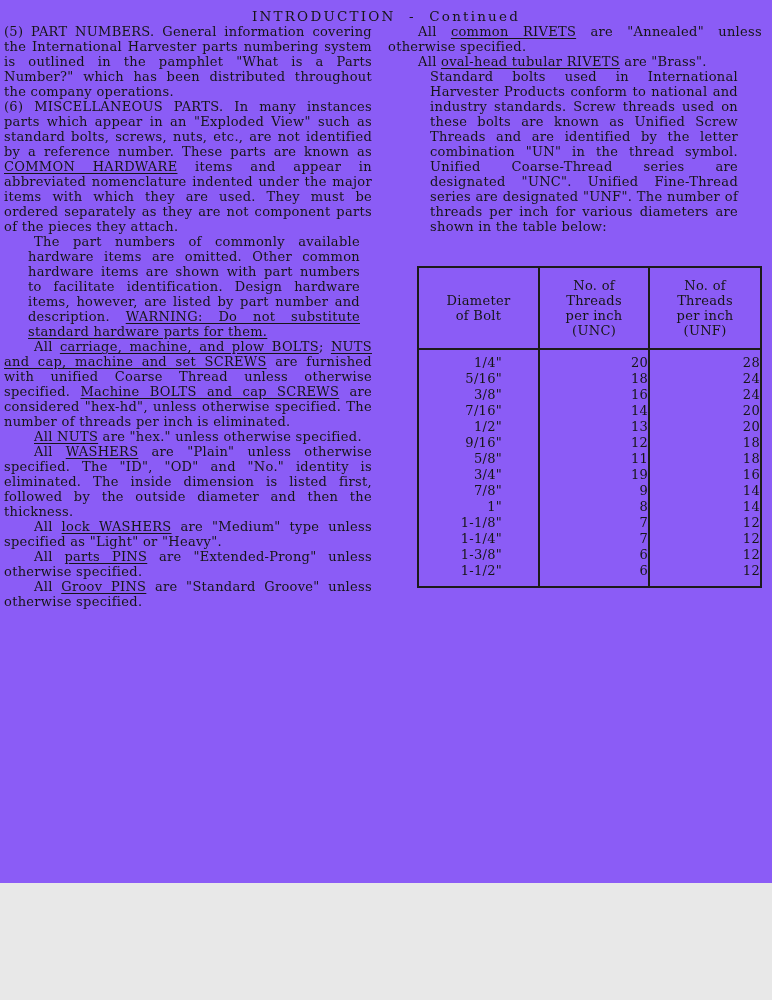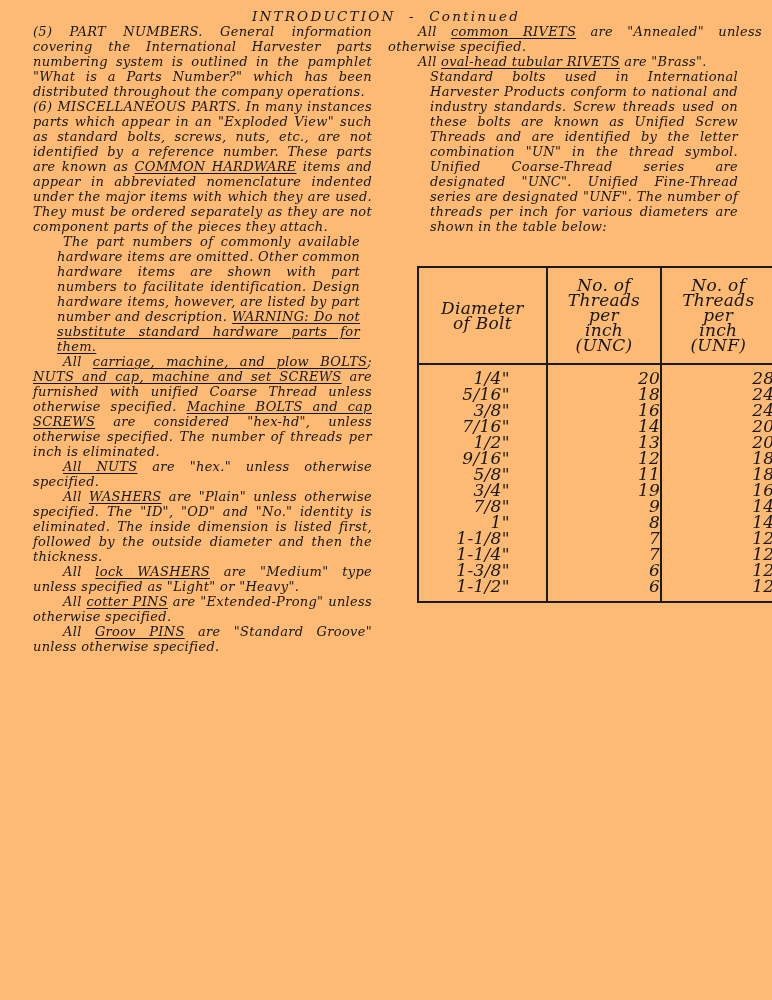--- a/index.html
+++ b/index.html
@@ -1,56 +1,55 @@
 <!DOCTYPE html>
 <html><head>
 <meta charset="utf-8">
 <style>
   html,body { margin:0; padding:0; background:#e8e8e8; }
   .page {
     position:relative;
-    width:772px; height:1000px;
-    background:#fdba74;
+    width:772px; height:883px;
+    background:#8b5cf6;
     color:#161616;
     font-family:"DejaVu Serif","Liberation Serif",serif;
     font-size:13px;
     line-height:15px;
     letter-spacing:.3px;
     overflow:hidden;
     box-sizing:border-box;
-    font-style:italic;
   }
   .title {
     text-align:center;
     padding-top:9px;
     font-size:13.5px;
     letter-spacing:2.2px;
     word-spacing:7px;
     white-space:nowrap;
   }
   .columns { display:flex; }
   .col { box-sizing:border-box; }
-  .col-left  { width:386px; padding:0 14px 0 12px;margin-left:21px; }
+  .col-left  { width:386px; padding:0 14px 0 4px; }
   .col-right { width:386px; padding:0 10px 0 2px; }
   p.para { margin:0; text-align:justify; text-indent:30px; }
   p.np { text-indent:0; }
   p.block-indent   { margin-left:24px; margin-right:12px; text-indent:6px; }
   p.block-indent-r { margin-left:42px; margin-right:24px; text-indent:0; text-align:justify; }
   .mt26 { margin-top:26px; } .mt14 { margin-top:14px; } .mt30 { margin-top:30px; }
   .mt44 { margin-top:44px; } .mt32 { margin-top:32px; } .mt36 { margin-top:36px; }
   .u { text-decoration:underline; text-decoration-thickness:1px; text-underline-offset:2px; }
 
   table.threads {
     border-collapse:collapse;
     margin:32px 0 0 29px;
     border:2px solid #1b1b1b;
   }
   table.threads th, table.threads td {
     font-weight:normal;
-    font-size:17px;
+    font-size:13px;
     line-height:15px;
     letter-spacing:.3px;
   }
   table.threads th { vertical-align:middle; text-align:center; padding:10px 20px; border-bottom:2px solid #1b1b1b; }
   table.threads th:nth-child(1) { width:113px; padding:10px 22px; }
   table.threads th:nth-child(2) { width:110px; }
   table.threads th:nth-child(3) { width:118px; }
   table.threads th + th, table.threads td + td { border-left:2px solid #1b1b1b; }
   table.threads td { line-height:16px; padding:0; }
   table.threads td:nth-child(1) { text-align:right; padding-right:36px; }
@@ -65,21 +64,21 @@
   <div class="title">INTRODUCTION - Continued</div>
   <div class="columns">
     <div class="col col-left">
       <p class="para np mt26"><span>(5) PART NUMBERS.  General information covering the International Harvester parts numbering system is outlined in the pamphlet "What is a Parts Number?" which has been distributed throughout the company operations.</span></p>
       <p class="para np mt14"><span>(6) MISCELLANEOUS PARTS.  In many instances parts which appear in an "Exploded View" such as standard bolts, screws, nuts, etc., are not identified by a reference number. These parts are known as </span><span class="u">COMMON HARDWARE</span><span> items and appear in abbreviated nomenclature indented under the major items with which they are used.  They must be ordered separately as they are not component parts of the pieces they attach.</span></p>
       <p class="para block-indent mt30"><span>The part numbers of commonly available hardware items are omitted.  Other common hardware items are shown with part numbers to facilitate identification.  Design hardware items, however, are listed by part number and description.  </span><span class="u">WARNING: Do not substitute standard hardware parts for them.</span></p>
       <p class="para mt30"><span>All </span><span class="u">carriage, machine, and plow BOLTS</span><span>; </span><span class="u">NUTS and cap, machine and set SCREWS</span><span> are furnished with unified Coarse Thread unless otherwise specified.  </span><span class="u">Machine BOLTS and cap SCREWS</span><span> are considered "hex-hd", unless otherwise specified.  The number of threads per inch is eliminated.</span></p>
       <p class="para mt32"><span class="u">All NUTS</span><span> are "hex." unless otherwise specified.</span></p>
       <p class="para mt30"><span>All </span><span class="u">WASHERS</span><span> are "Plain" unless otherwise specified.  The "ID", "OD" and "No." identity is eliminated.  The inside dimension is listed first, followed by the outside diameter and then the thickness.</span></p>
       <p class="para mt32"><span>All </span><span class="u">lock WASHERS</span><span> are "Medium" type unless specified as "Light" or "Heavy".</span></p>
-      <p class="para mt30"><span>All </span><span class="u">cotter PINS</span><span> are "Extended-Prong" unless otherwise specified.</span></p>
+      <p class="para mt30"><span>All </span><span class="u">parts PINS</span><span> are "Extended-Prong" unless otherwise specified.</span></p>
       <p class="para mt30"><span>All </span><span class="u">Groov PINS</span><span> are "Standard Groove" unless otherwise specified.</span></p>
     </div>
     <div class="col col-right">
       <p class="para mt26"><span>All </span><span class="u">common RIVETS</span><span> are "Annealed" unless otherwise specified.</span></p>
       <p class="para mt30"><span>All </span><span class="u">oval-head tubular RIVETS</span><span> are "Brass".</span></p>
       <p class="para block-indent-r mt36"><span>Standard bolts used in International Harvester Products conform to national and industry standards.  Screw threads used on these bolts are known as Unified Screw Threads and are identified by the letter combination "UN" in the thread symbol.  Unified Coarse-Thread series are designated "UNC".  Unified Fine-Thread series are designated "UNF".  The number of threads per inch for various diameters are shown in the table below:</span></p>
       <table class="threads">
         <thead>
           <tr>
             <th>Diameter of Bolt</th>

